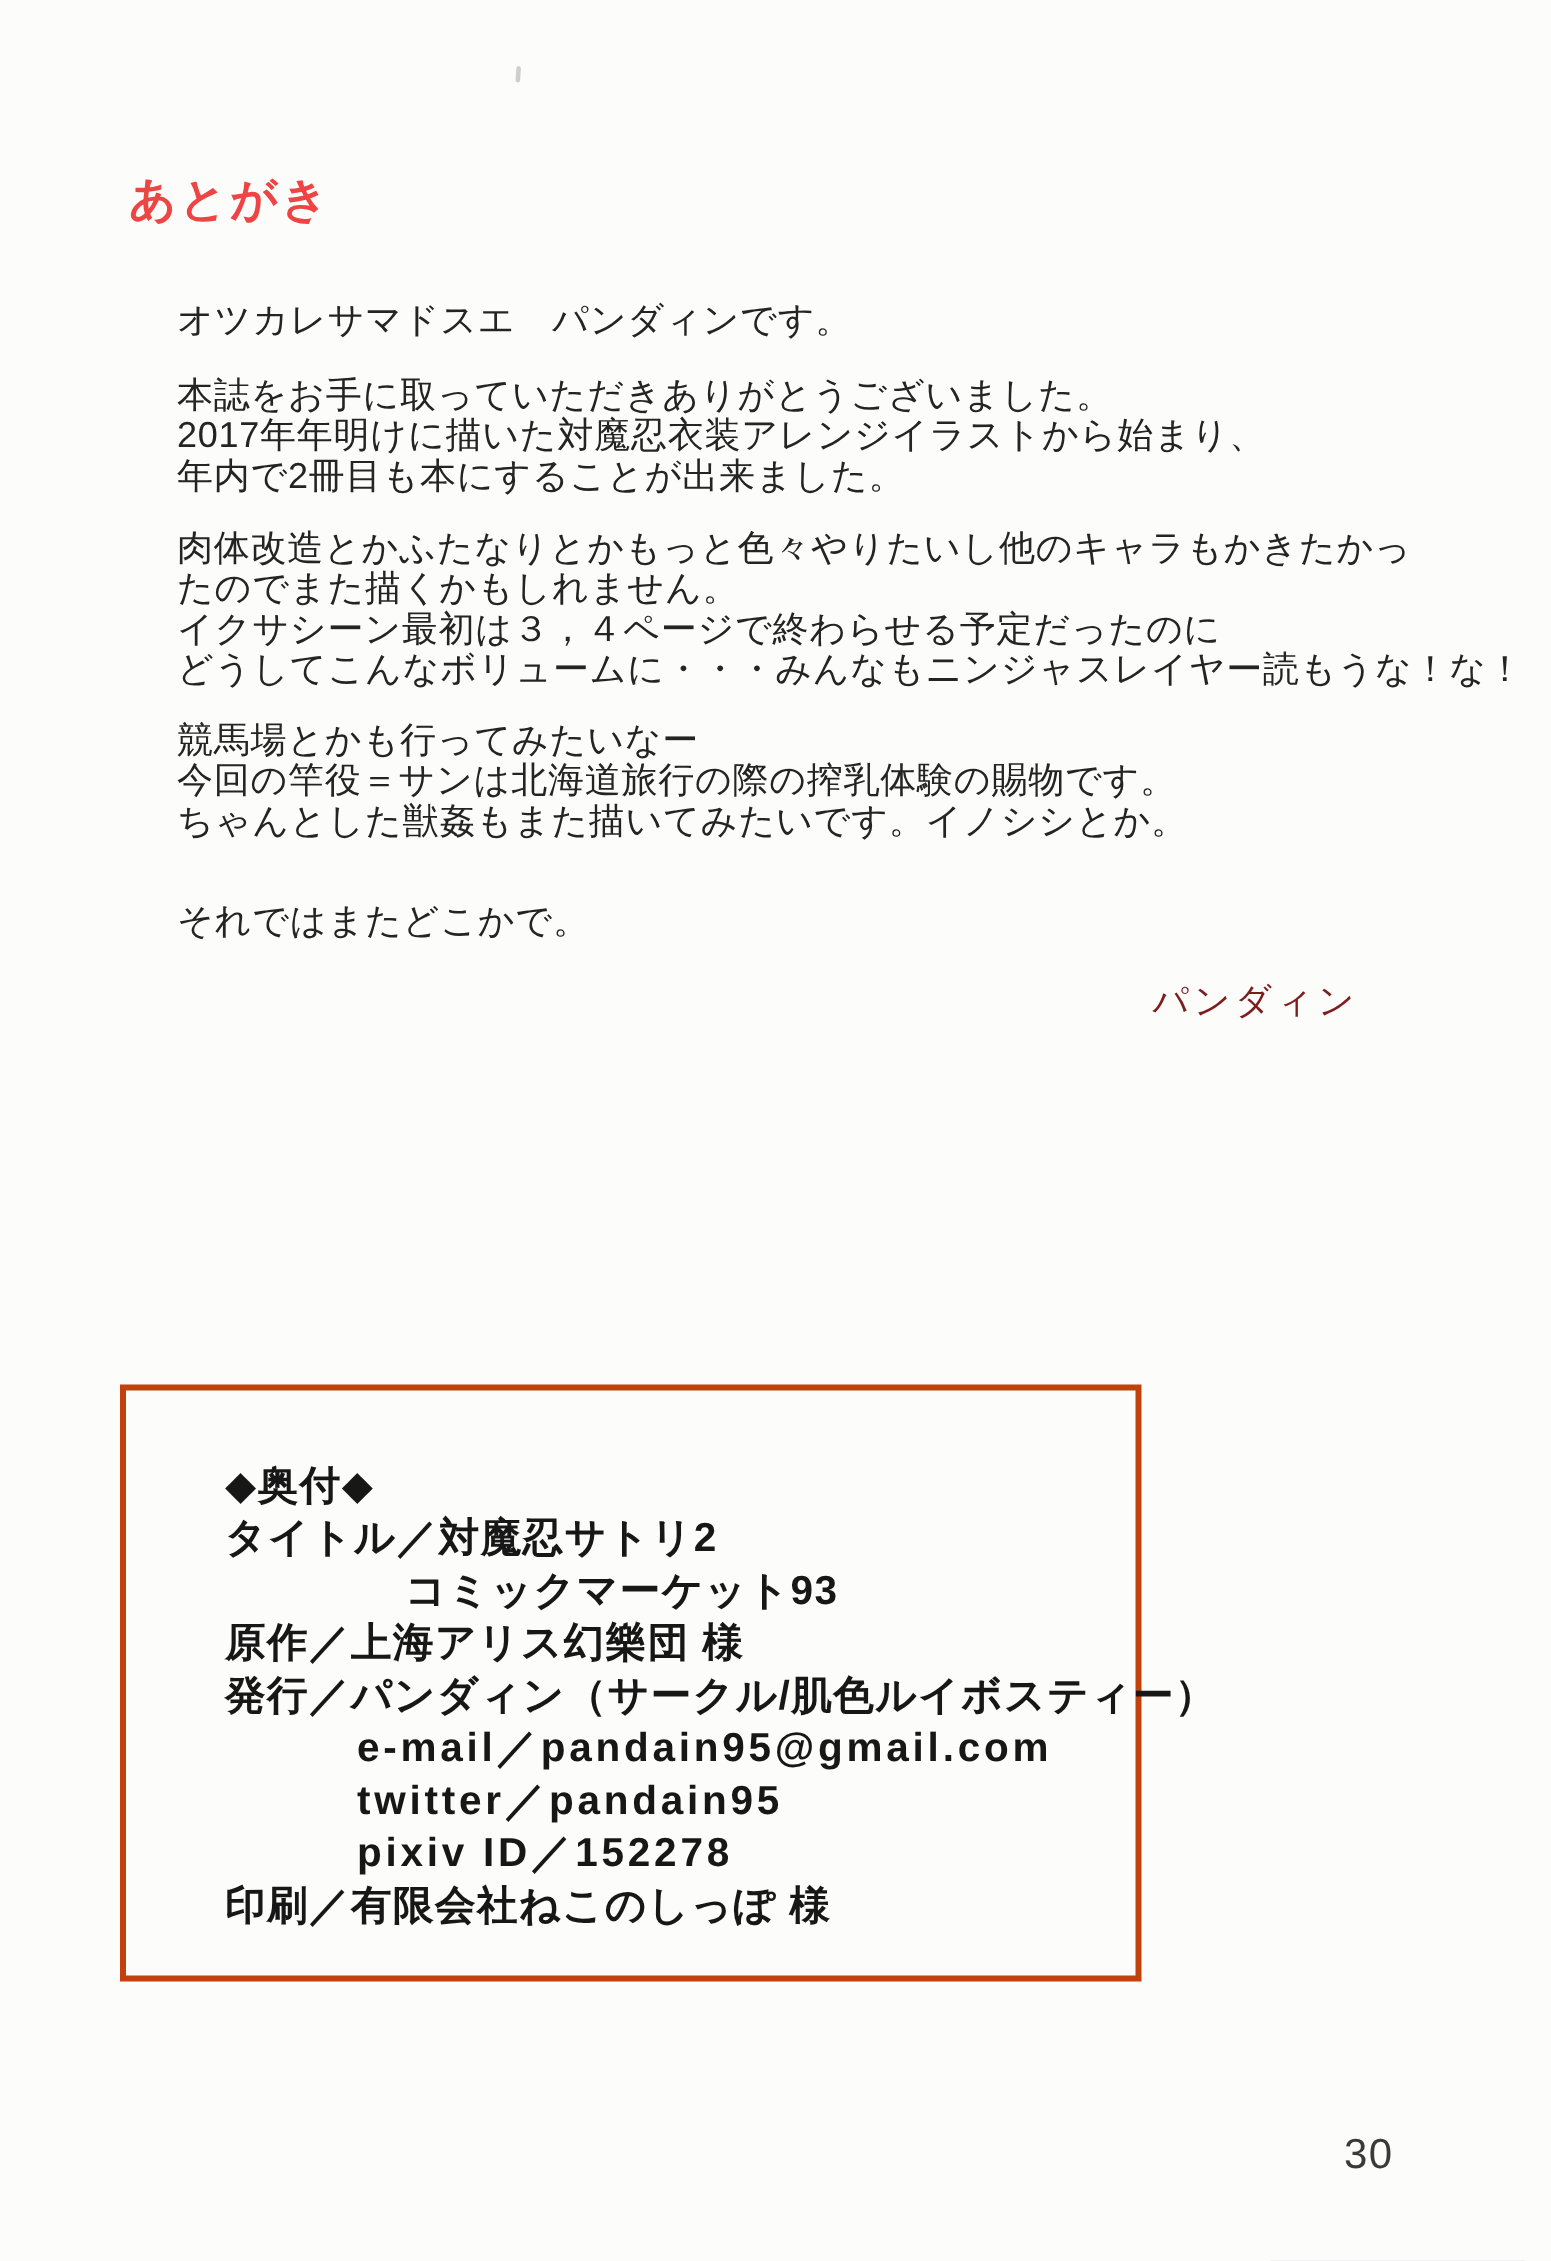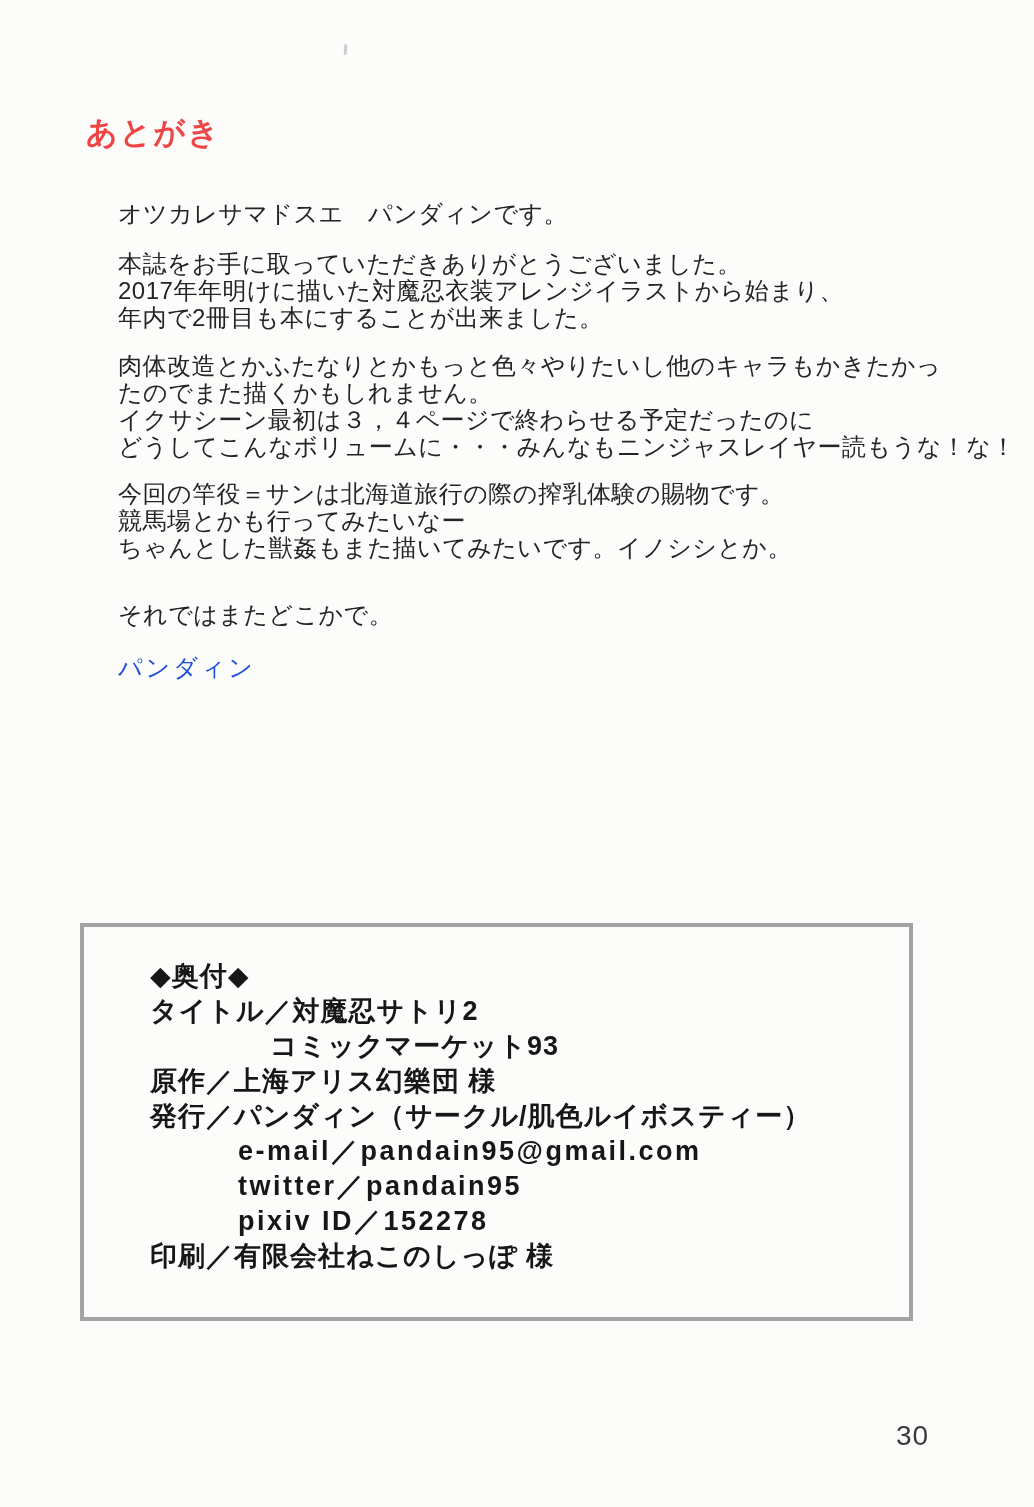--- a/index.html
+++ b/index.html
@@ -44,34 +44,34 @@
     color: #242424;
   }
   .paragraph .line { white-space: pre; }
   .para-0 { margin-bottom: 23px; }
   .para-1 { margin-bottom: 21px; }
   .para-2 { margin-bottom: 20px; }
   .para-3 { margin-bottom: 40px; }
   .para-4 { margin-bottom: 0; }
   .signature {
     margin-top: 26px;
-    text-align: left;
+    text-align: right;
     padding-right: 2px;
     font-size: 24px;
     letter-spacing: 3px;
-    color: #1d4ed8;
+    color: #7f1d1d;
   }
   .colophon-box {
     position: absolute;
     left: 80px;
     top: 923px;
-    width: 833px;
+    width: 681px;
     height: 398px;
-    border: 4px solid #a3a3a3;
-    padding: 32px 20px 0 66px;
+    border: 4px solid #c2410c;
+    padding: 46px 20px 0 66px;
     background: #fcfcfb;
   }
   .colophon-heading,
   .colophon-line {
     font-size: 27px;
     font-weight: 700;
     line-height: 35px;
     letter-spacing: 1px;
     color: #171717;
     white-space: pre;
@@ -110,22 +110,22 @@
           <div class="line">2017年年明けに描いた対魔忍衣装アレンジイラストから始まり、</div>
           <div class="line">年内で2冊目も本にすることが出来ました。</div>
         </div>
         <div class="paragraph para-2">
           <div class="line">肉体改造とかふたなりとかもっと色々やりたいし他のキャラもかきたかっ</div>
           <div class="line">たのでまた描くかもしれません。</div>
           <div class="line">イクサシーン最初は３，４ページで終わらせる予定だったのに</div>
           <div class="line">どうしてこんなボリュームに・・・みんなもニンジャスレイヤー読もうな！な！</div>
         </div>
         <div class="paragraph para-3">
+          <div class="line">競馬場とかも行ってみたいなー</div>
           <div class="line">今回の竿役＝サンは北海道旅行の際の搾乳体験の賜物です。</div>
-          <div class="line">競馬場とかも行ってみたいなー</div>
           <div class="line">ちゃんとした獣姦もまた描いてみたいです。イノシシとか。</div>
         </div>
         <div class="paragraph para-4">
           <div class="line">それではまたどこかで。</div>
         </div>
       </div>
     <div class="signature">パンダィン</div>
   </div>
 
   <div class="colophon-box">

